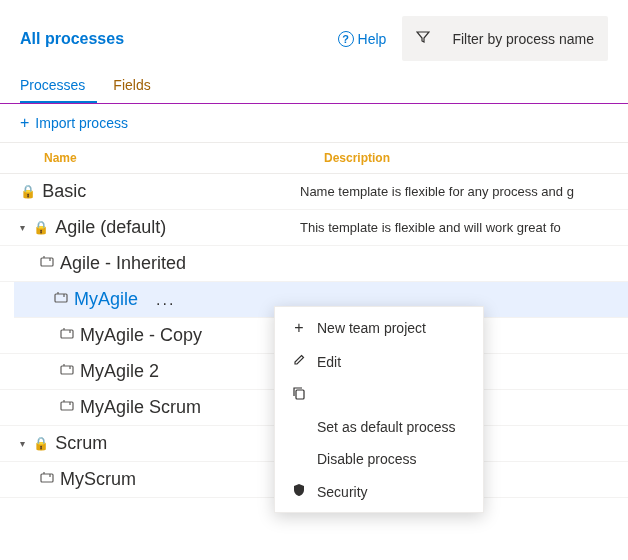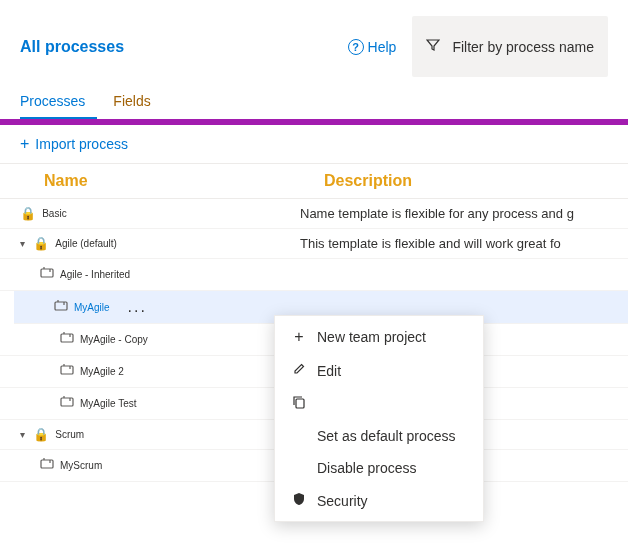--- a/index.html
+++ b/index.html
@@ -34,35 +34,35 @@
       display: flex;
       align-items: center;
       gap: 4px;
       color: #0078d4;
       cursor: pointer;
       font-size: 14px;
     }
     .filter-btn {
       display: flex;
       align-items: center;
-      gap: 12px;
+      gap: 22px;
       background: #f3f2f1;
       border: none;
-      padding: 22px 14px;
+      padding: 14px 14px;
       cursor: pointer;
       color: #323130;
       font-size: 14px;
       border-radius: 2px;
       text-align: right;
     }
 
     
     .tabs {
       display: flex;
-      border-bottom: 6px solid #a21caf;
+      border-bottom: 1px solid #a21caf;
       padding: 0 20px;
       gap: 0;
     }
     .tab {
       padding: 8px 12px 8px 0;
       cursor: pointer;
       font-size: 14px;
       color: #a16207;
       border-bottom: 2px solid transparent;
       margin-right: 16px;
@@ -94,21 +94,21 @@
     }
 
     
     .table-header {
       display: grid;
       grid-template-columns: 280px 1fr;
       padding: 8px 20px;
       border-bottom: 1px solid #edebe9;
     }
     .col-header {
-      font-size: 16px;
+      font-size: 12px;
       font-weight: 600;
       color: #e6a117;
       padding-left: 24px;
     }
 
     
     .process-row {
       display: grid;
       grid-template-columns: 280px 1fr;
       padding: 7px 20px;
@@ -141,21 +141,21 @@
     .process-icon {
       color: #605e5c;
       font-size: 12px;
     }
     .chevron-icon {
       color: #605e5c;
       font-size: 10px;
       margin-right: 2px;
     }
     .row-label {
-      font-size: 10px;
+      font-size: 18px;
       color: #323130;
     }
     .row-label.blue {
       color: #0078d4;
     }
     .ellipsis-btn {
       background: none;
       border: none;
       cursor: pointer;
       font-size: 16px;
@@ -350,21 +350,21 @@
 
 <div class="process-row">
   <div class="row-name indent-2">
     <span class="process-icon">
       <svg width="14" height="14" viewBox="0 0 14 14" fill="none">
           <rect x="1" y="3" width="12" height="8" rx="1" stroke="#605e5c" stroke-width="1.2"></rect>
           <line x1="4" y1="3" x2="4" y2="1" stroke="#605e5c" stroke-width="1.2"></line>
           <line x1="10" y1="3" x2="10" y2="6" stroke="#605e5c" stroke-width="1.2"></line>
         </svg>
     </span>
-    <span class="row-label">MyAgile Test</span>
+    <span class="row-label">MyAgile Scrum</span>
   </div>
   <div class="row-desc"></div>
 </div>
 
 <div class="process-row">
   <div class="row-name">
     <span class="chevron-icon">▾</span>
     <span class="lock-icon">🔒</span>
     <span class="row-label">Scrum</span>
   </div>

